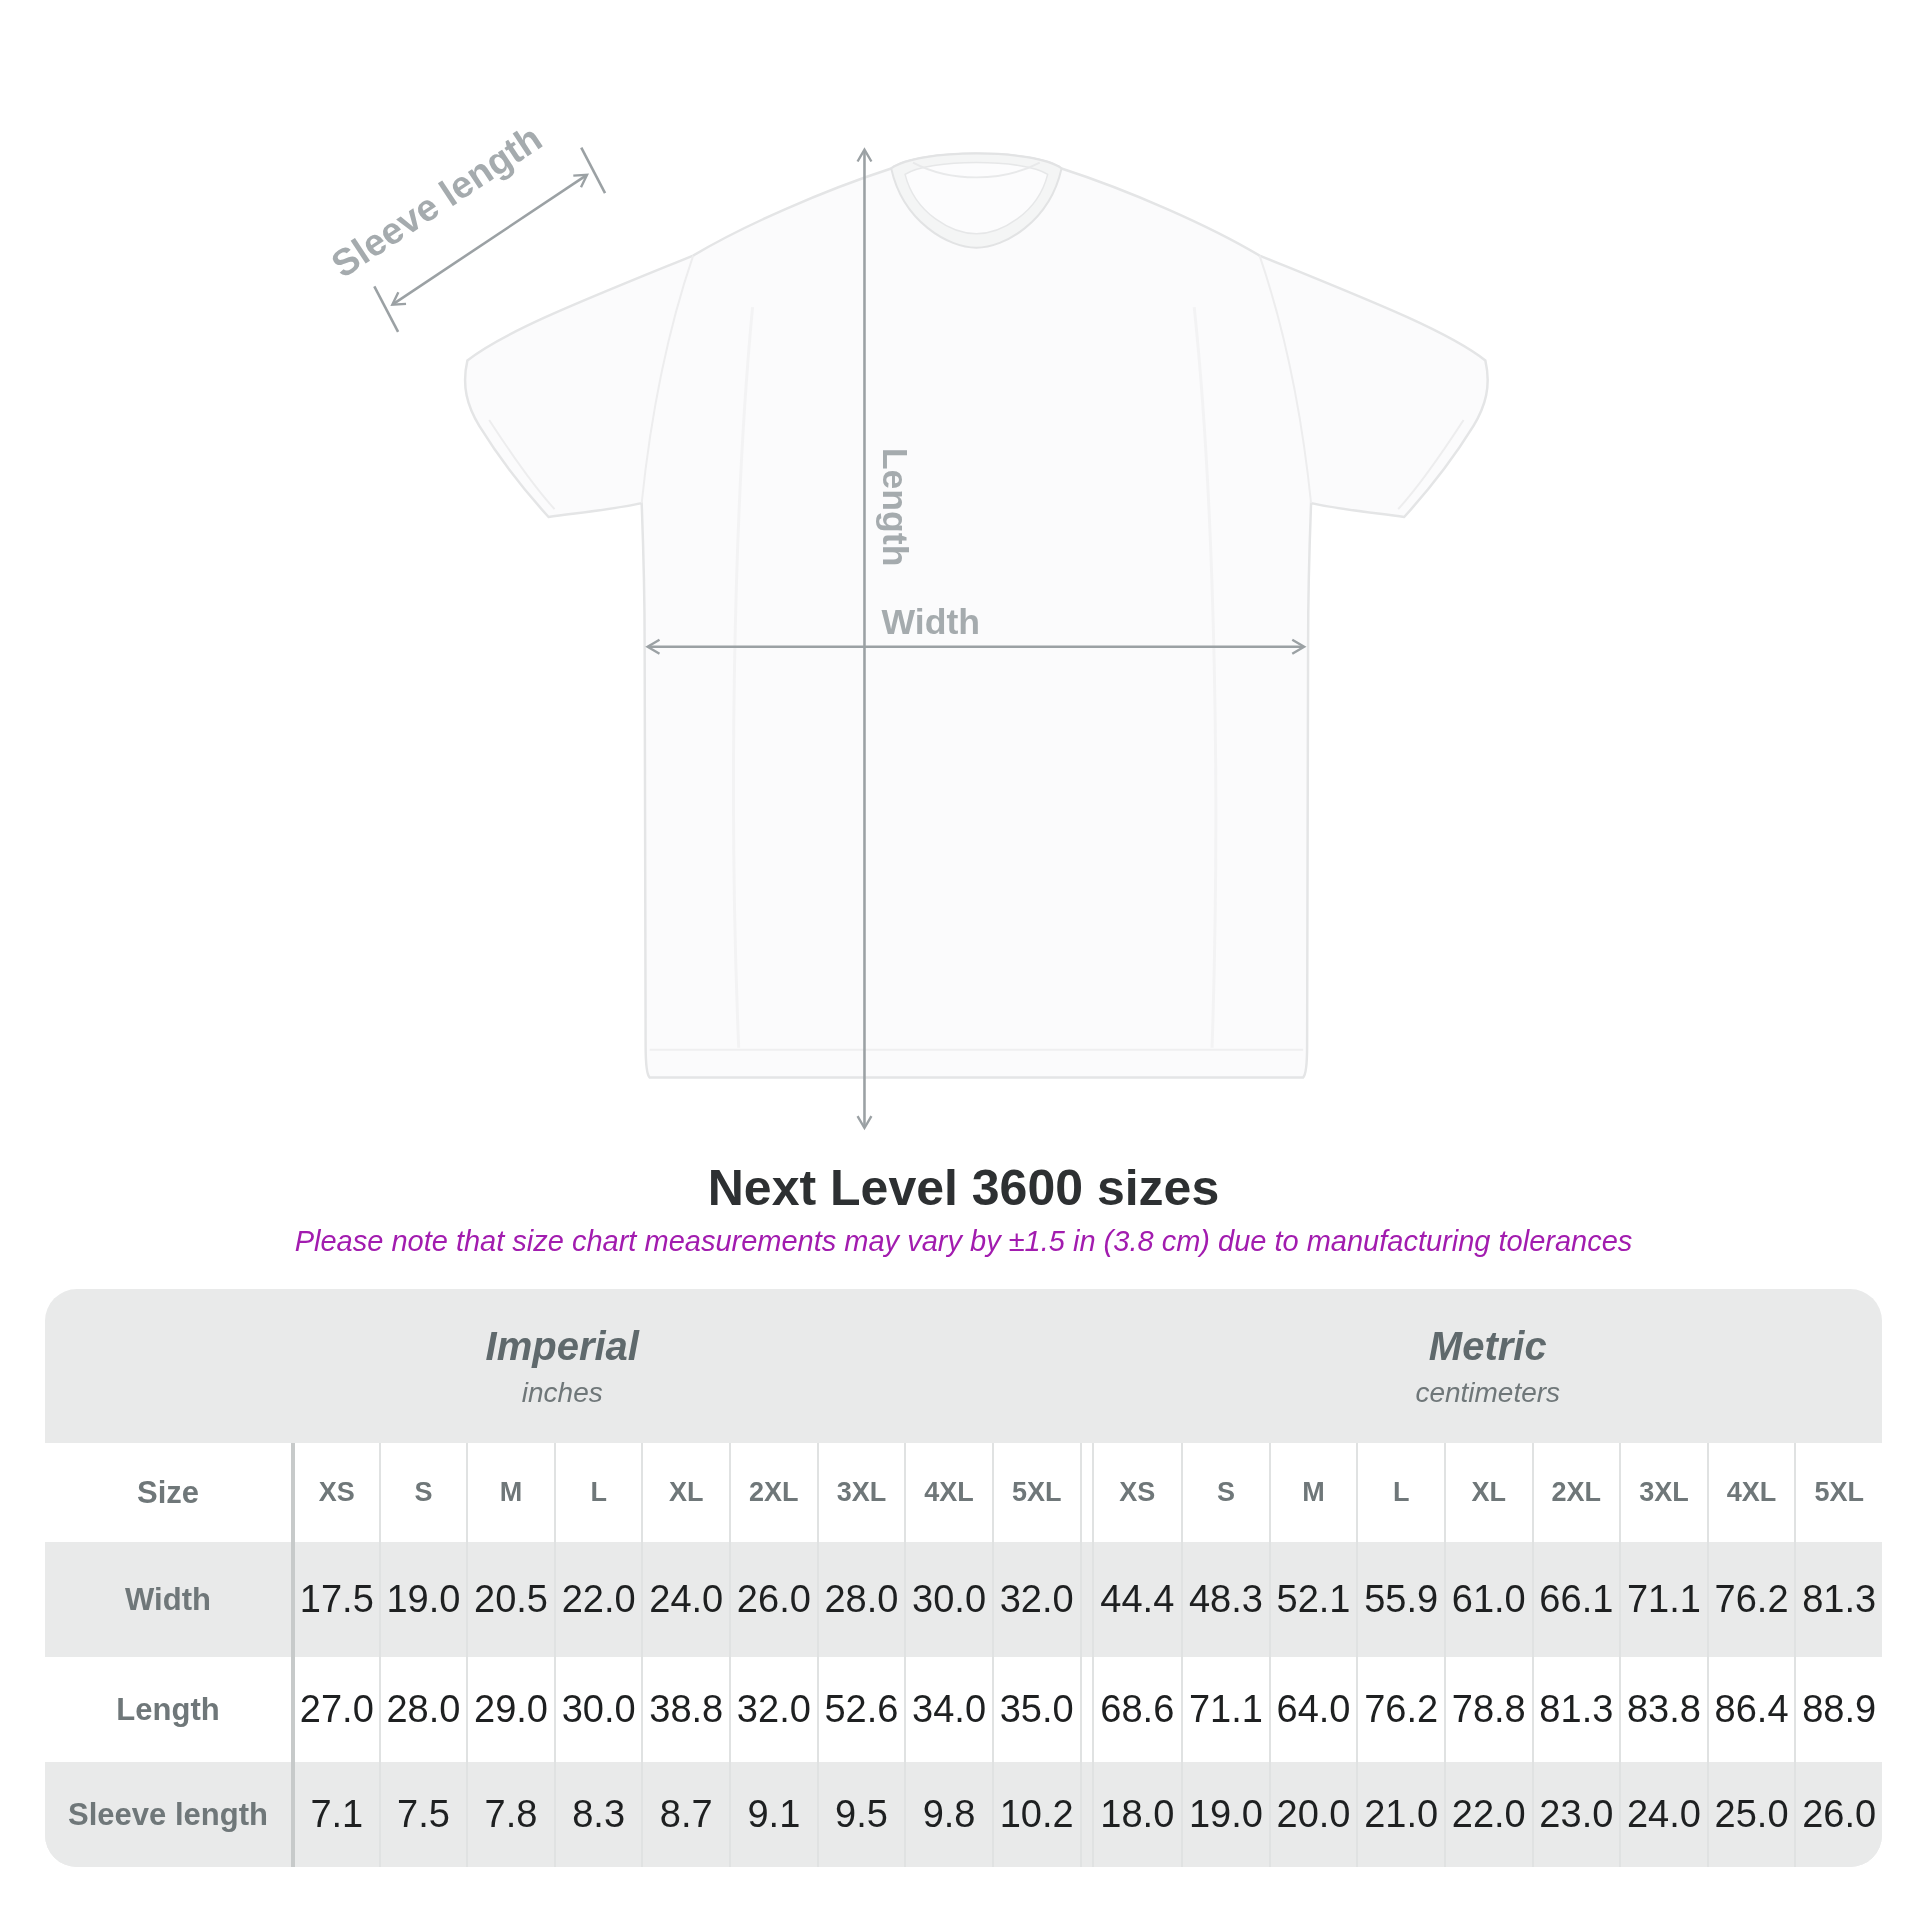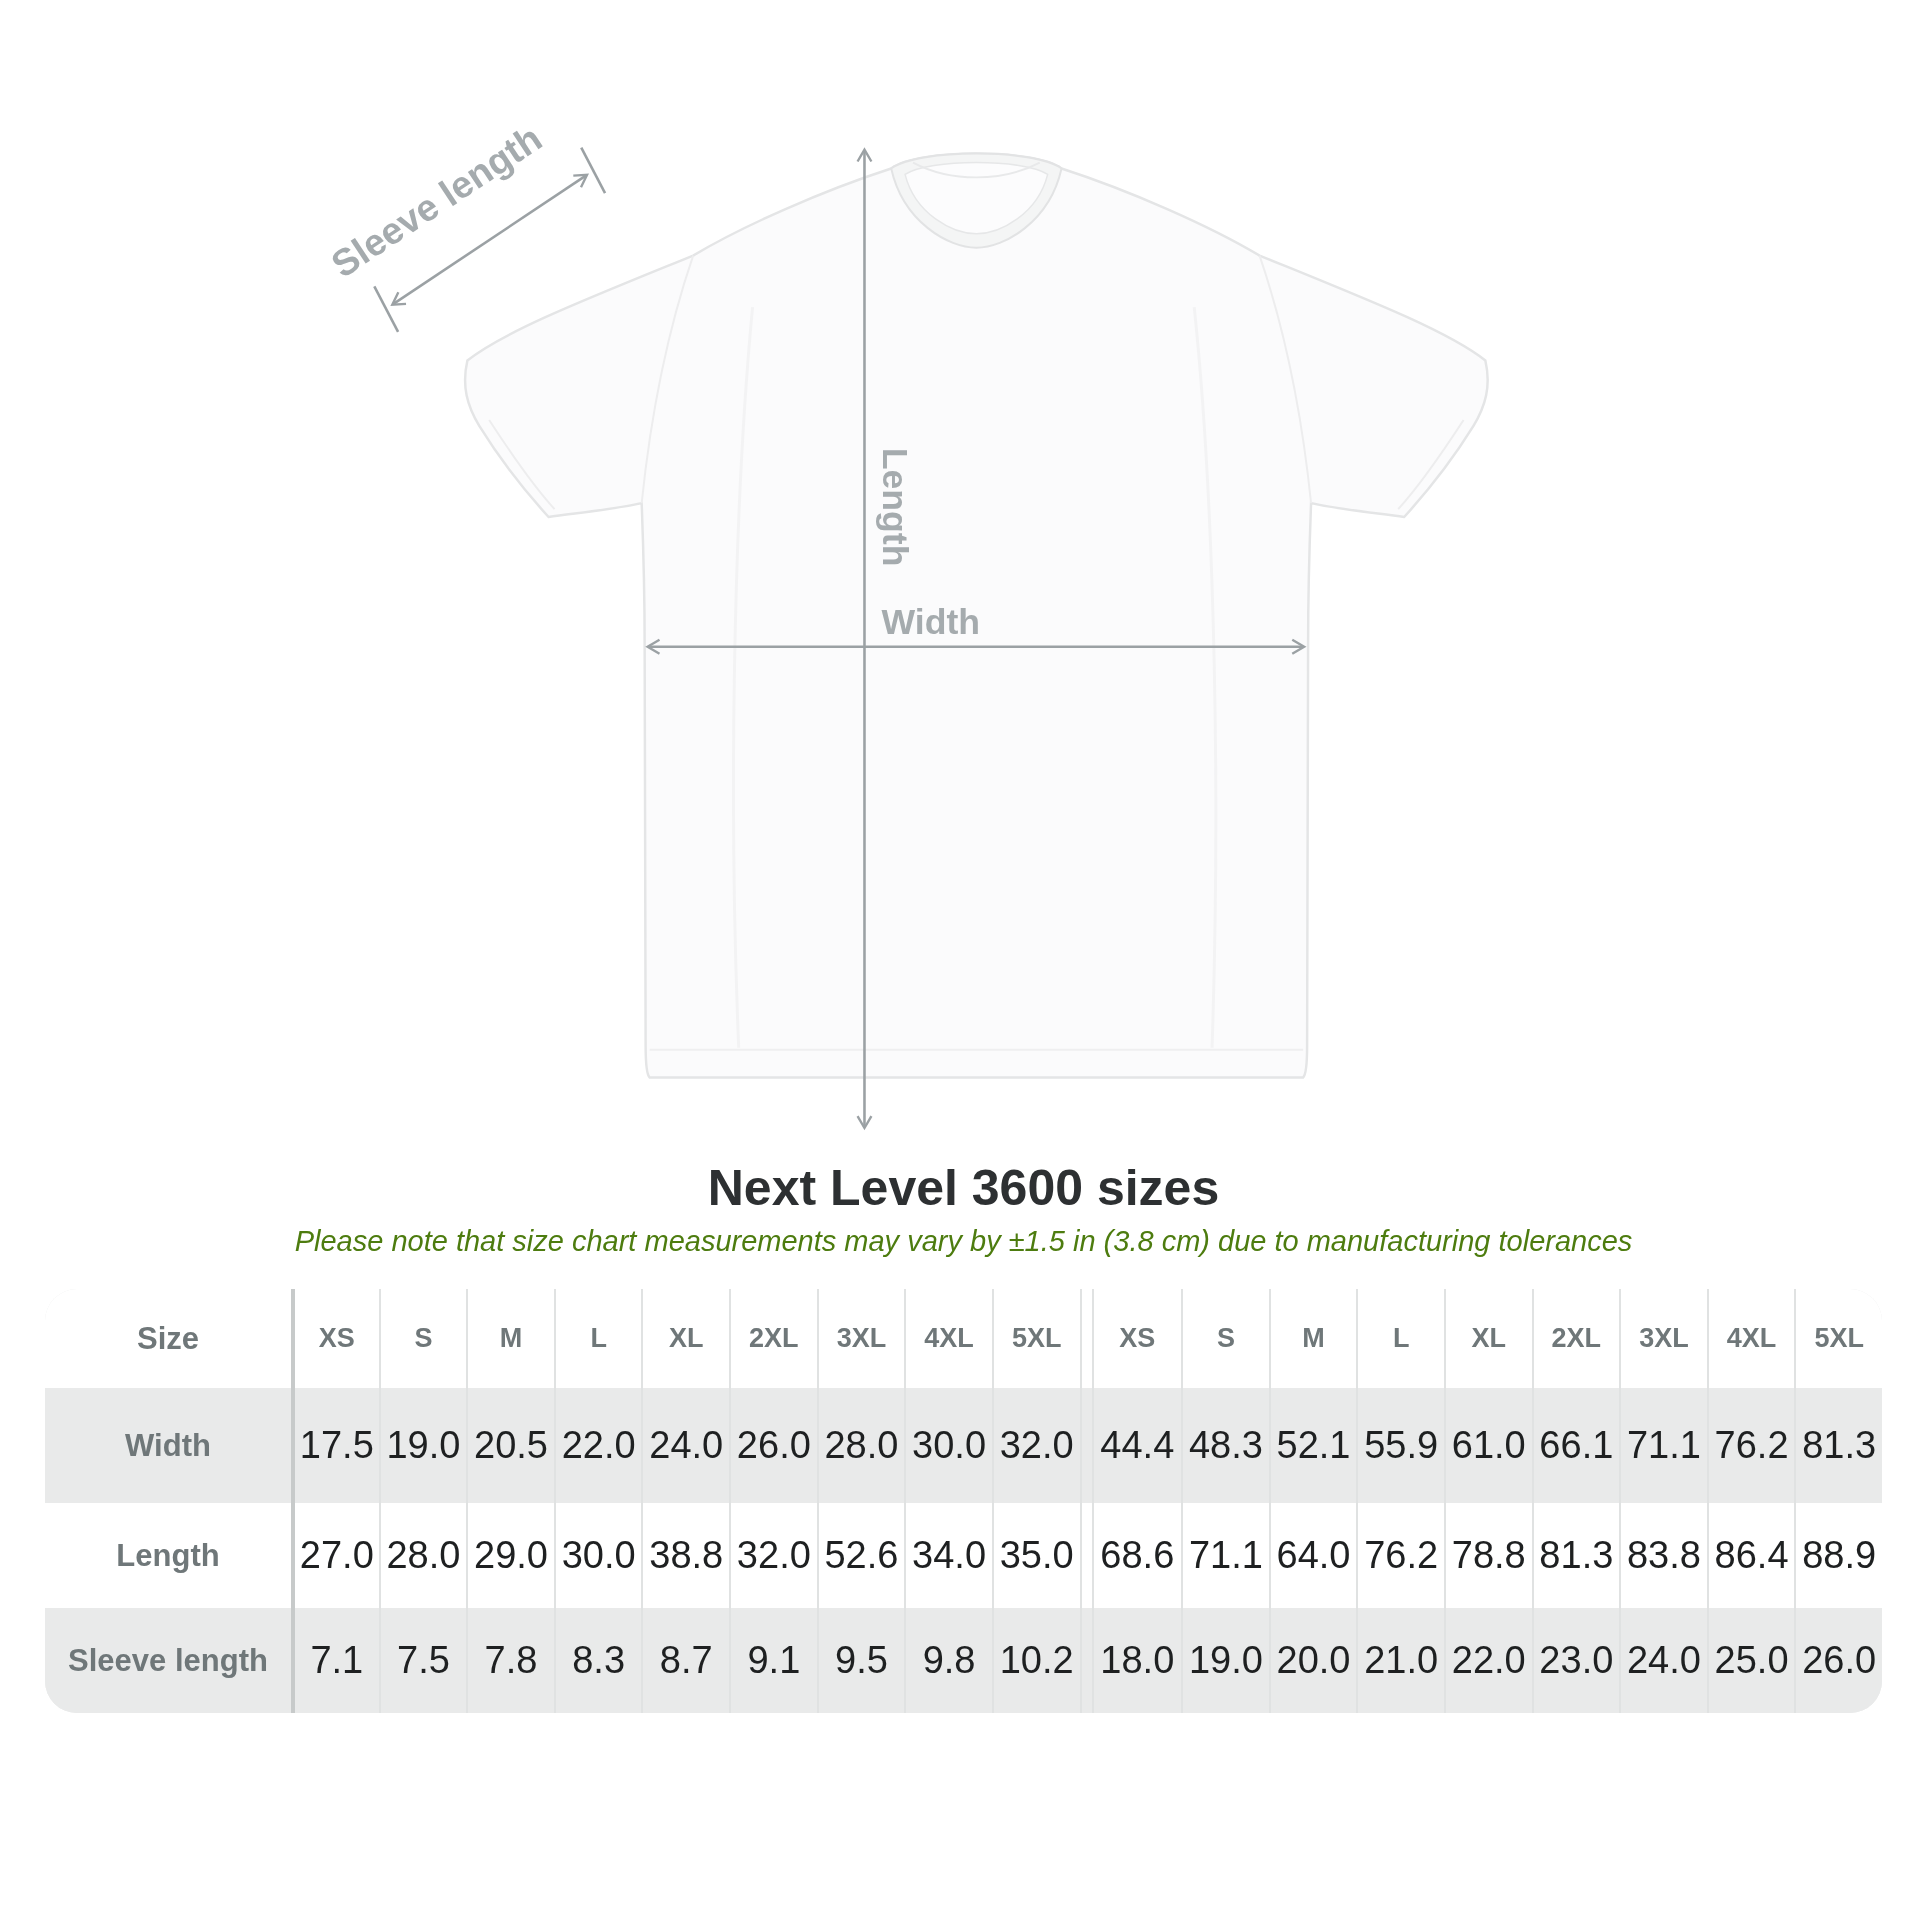--- a/index.html
+++ b/index.html
@@ -2,21 +2,21 @@
 <html><head>
 <meta charset="utf-8">
 <style>
   html,body{margin:0;padding:0;background:#ffffff;}
   body{width:1927px;height:1927px;overflow:hidden;font-family:"Liberation Sans",sans-serif;}
   .diagram{width:1927px;height:1139px;}
   .diagram svg{display:block;}
   .diagram text{font-family:"Liberation Sans",sans-serif;font-weight:bold;fill:#a5abae;}
 
   h1.title{margin:24px 0 0;text-align:center;font-size:50px;line-height:51px;color:#2d3032;font-weight:bold;}
-  p.subtitle{margin:10px 0 0;text-align:center;font-style:italic;font-size:29px;line-height:34px;color:#4d7c0f;}
+  p.subtitle{margin:10px 0 0;text-align:center;font-style:italic;font-size:29px;line-height:34px;color:#a21caf;}
 
   .size-table{margin:31px 45px 0;background:#e9eaea;border-radius:32px;overflow:hidden;}
   .units-row{display:grid;grid-template-columns:246px repeat(9,1fr) 14px repeat(9,1fr);height:154px;}
   .unit-group{display:flex;flex-direction:column;align-items:center;justify-content:center;gap:8px;}
   .unit-group.imperial{grid-column:1/11;}
   .unit-group.metric{grid-column:12/21;}
   .unit-name{font-size:40px;font-weight:bold;font-style:italic;color:#5f696c;}
   .unit-sub{font-size:28px;font-style:italic;color:#6f7779;}
 
   .table-grid{display:grid;grid-template-columns:246px repeat(9,1fr) 14px repeat(9,1fr);grid-template-rows:99px 115px 105px 105px;text-align:right;}
@@ -90,20 +90,30 @@
     <text transform="translate(448,214) rotate(-33.5)" text-anchor="middle" font-size="38">Sleeve length</text>
     <text transform="translate(892,512) rotate(90)" text-anchor="middle" font-size="36">Length</text>
     <text x="940" y="640" text-anchor="middle" font-size="36">Width</text>
   </svg>
 </div>
 
 <h1 class="title">Next Level 3600 sizes</h1>
 <p class="subtitle">Please note that size chart measurements may vary by ±1.5 in (3.8 cm) due to manufacturing tolerances</p>
 
 <section class="size-table">
+  <div class="units-row">
+    <div class="unit-group imperial">
+      <div class="unit-name">Imperial</div>
+      <div class="unit-sub">inches</div>
+    </div>
+    <div class="unit-group metric">
+      <div class="unit-name">Metric</div>
+      <div class="unit-sub">centimeters</div>
+    </div>
+  </div>
   <div class="table-grid" id="table-grid">
       <div class="cell label-cell">Size</div>
       <div class="cell head-cell c-first">XS</div>
       <div class="cell head-cell c-sep">S</div>
       <div class="cell head-cell c-sep">M</div>
       <div class="cell head-cell c-sep">L</div>
       <div class="cell head-cell c-sep">XL</div>
       <div class="cell head-cell c-sep">2XL</div>
       <div class="cell head-cell c-sep">3XL</div>
       <div class="cell head-cell c-sep">4XL</div>

